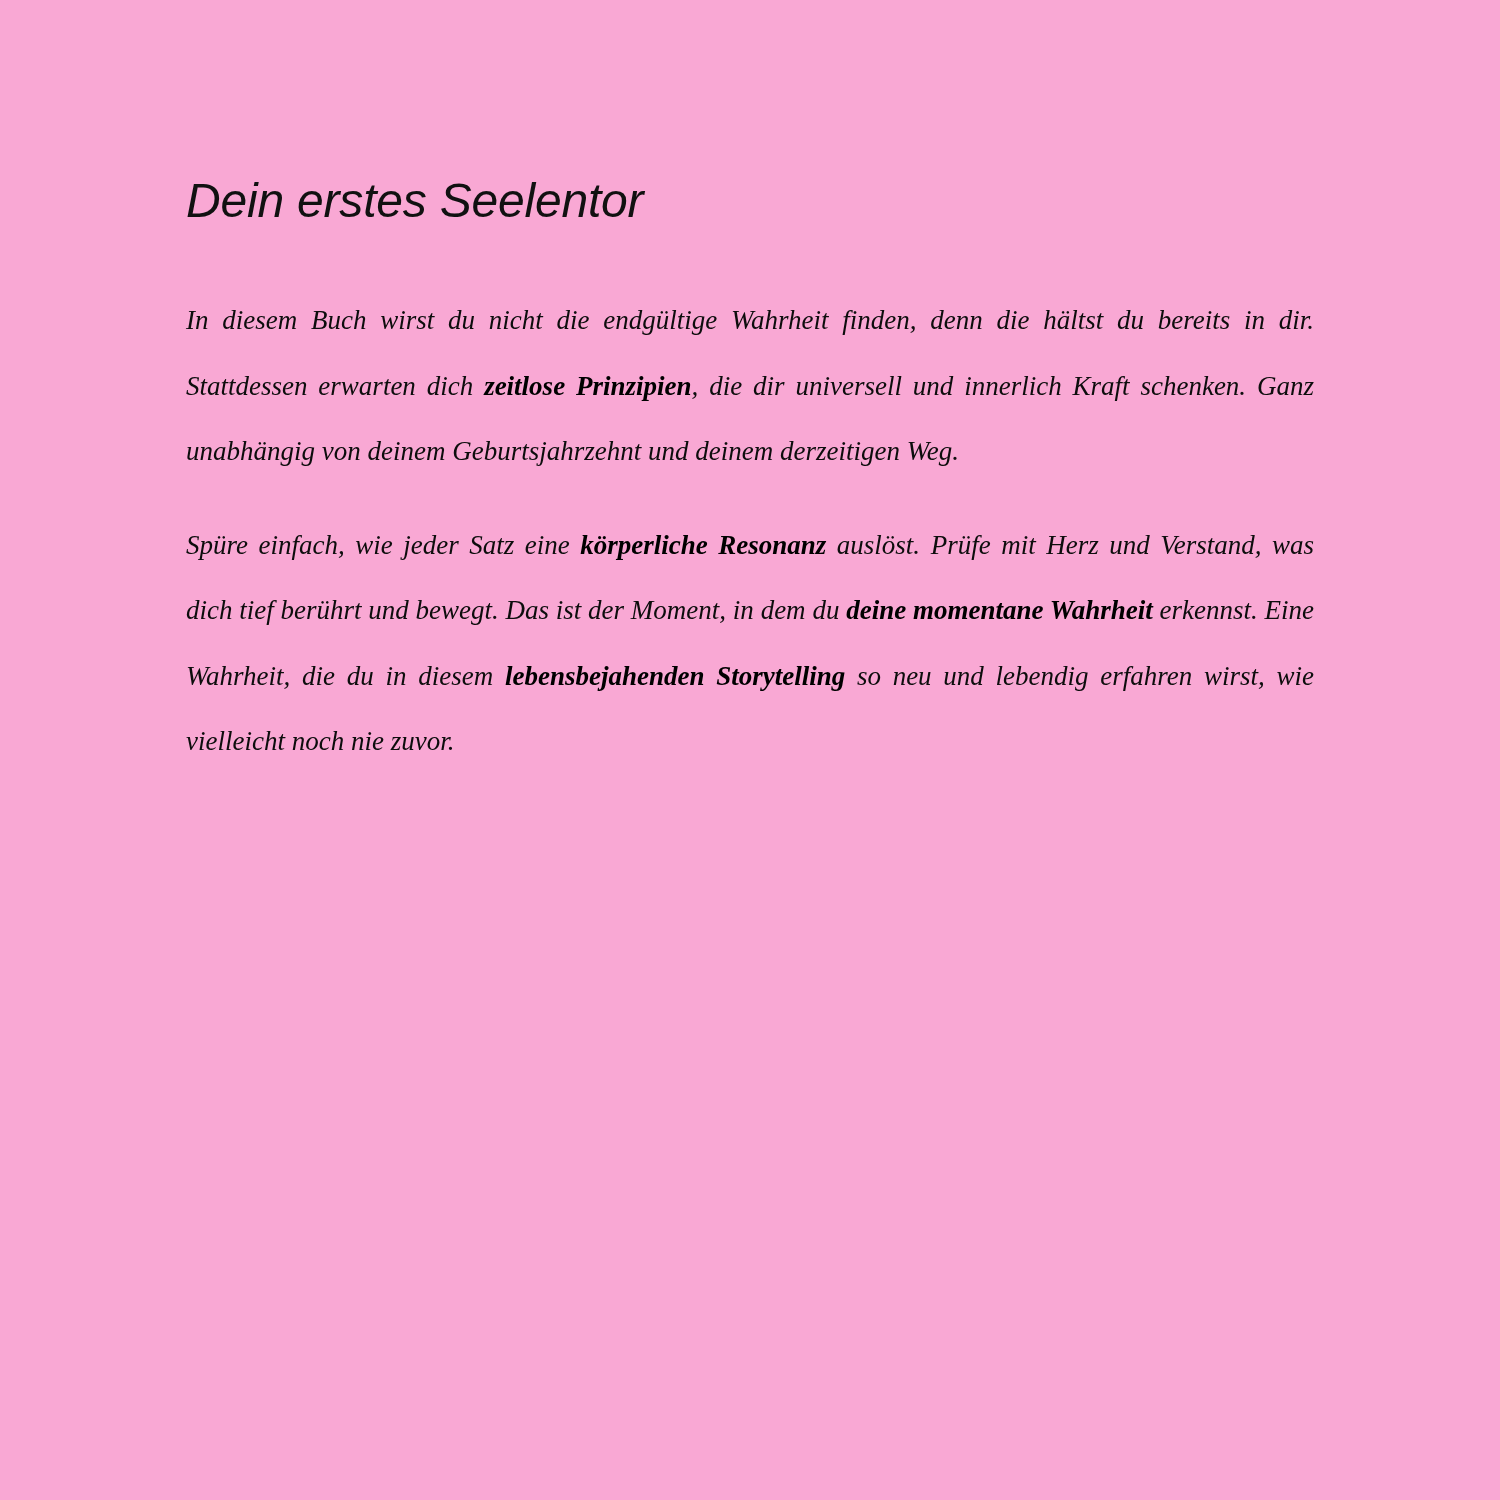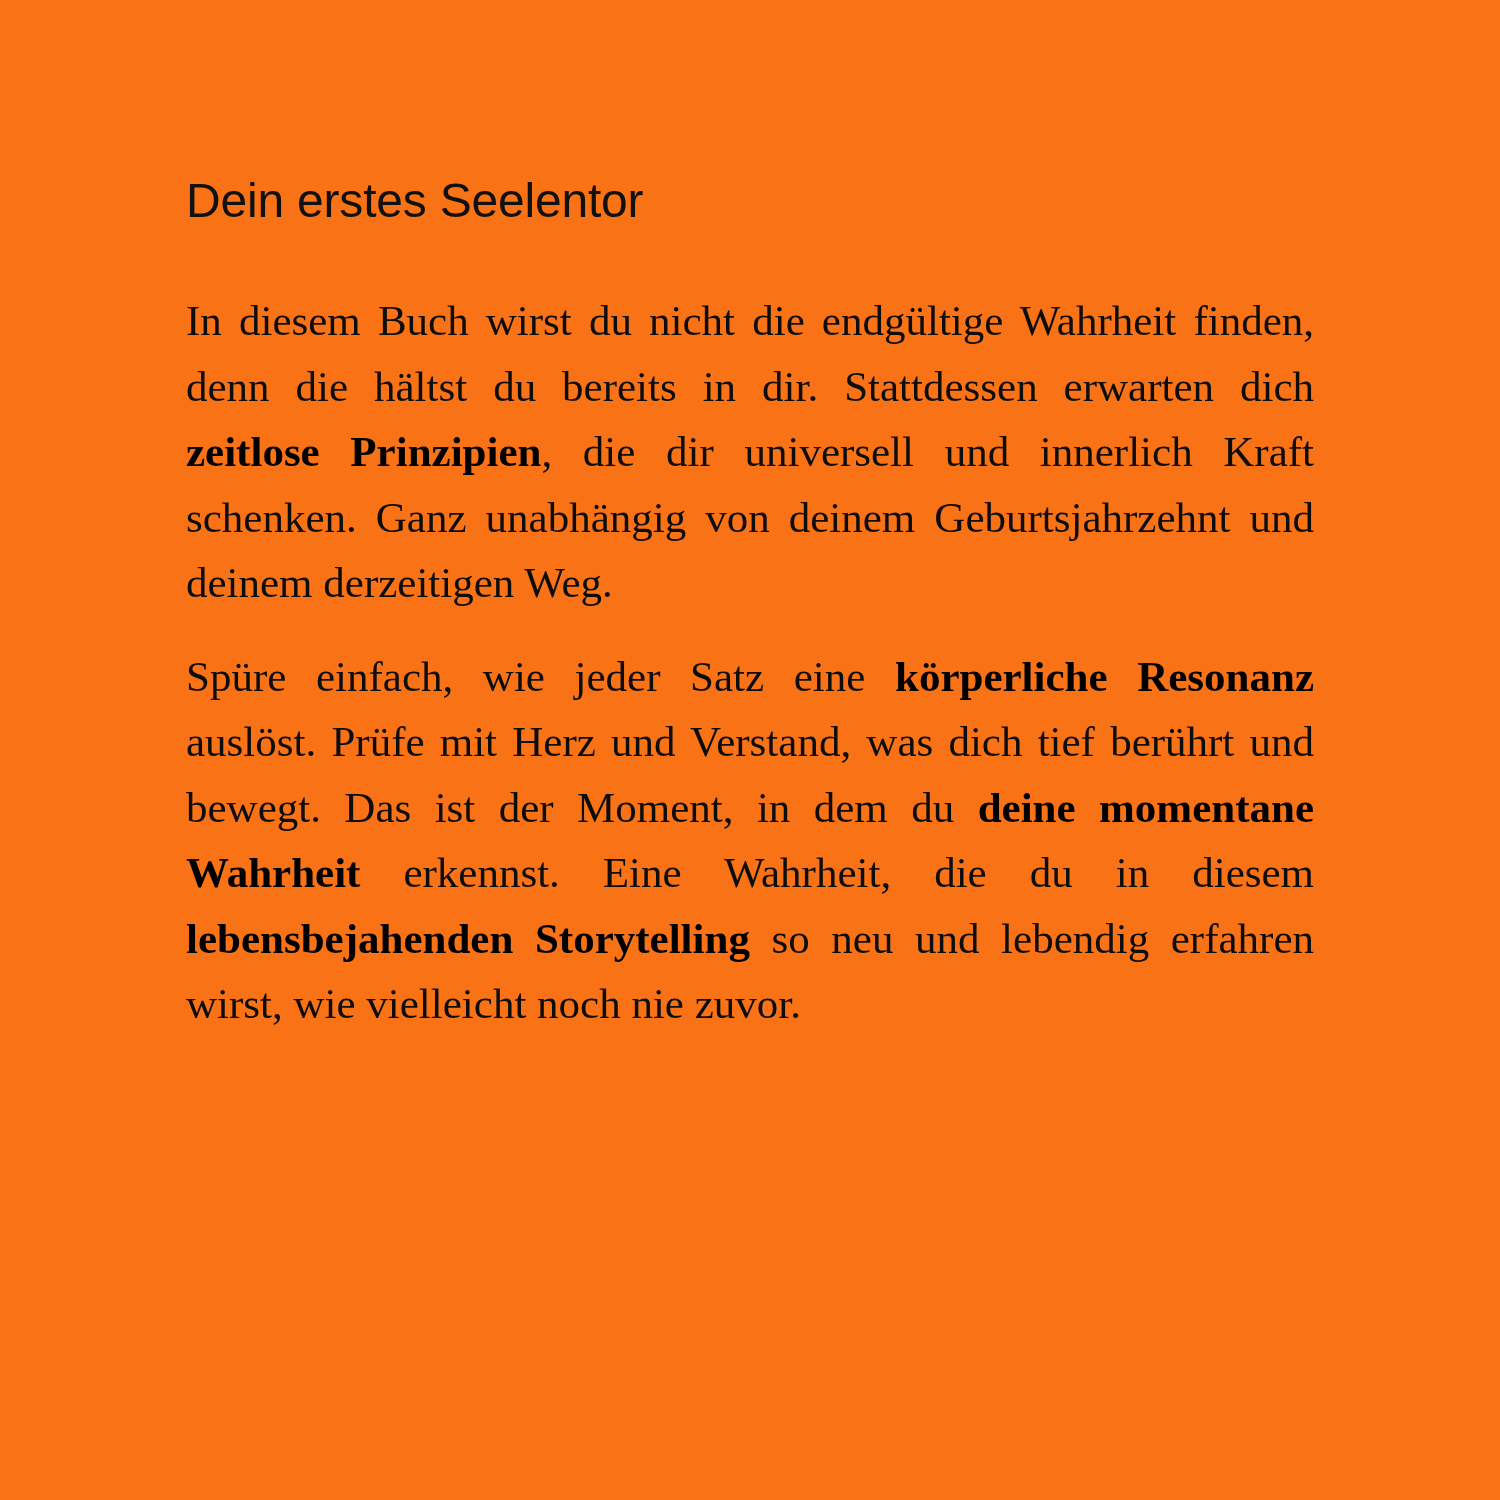--- a/index.html
+++ b/index.html
@@ -37,21 +37,21 @@
     line-height: 86px;
     color: #111111;
     letter-spacing: -0.2px;
     margin: 0;
     white-space: pre;
   }
 
   
   .body-text {
     font-family: "Liberation Serif", "DejaVu Serif", serif;
-    font-size: 43px;
+    font-size: 27px;
     line-height: 65.5px;
     color: #0d0d0d;
     text-align: justify;
     text-justify: inter-word;
     margin: 0;
     -webkit-hyphens: none;
     hyphens: none;
   }
 
   .body-text + .body-text {
@@ -65,21 +65,21 @@
     color: #000000;
   }
 
   .spacer-bottom {
     height: 1px;
   }
 </style>
 </head>
 <body style="background: rgb(255, 255, 255);">
 
-<div class="page" style="background: #f97316;">
+<div class="page" style="background: #f9a8d4; font-style: italic;">
   <div class="content">
 
     <div class="heading-block">
       <h1 class="heading">Dein erstes Seelentor</h1>
     </div>
 
     <div class="paragraphs">
       <p class="body-text" style="color: rgb(13, 13, 13);">In diesem Buch wirst du nicht die endgültige Wahrheit finden, denn die hältst du bereits in dir. Stattdessen erwarten dich <b>zeitlose Prinzipien</b>, die dir universell und innerlich Kraft schenken. Ganz unabhängig von deinem Geburtsjahrzehnt und deinem derzeitigen Weg.</p>
       <p class="body-text" style="color: rgb(13, 13, 13);">Spüre einfach, wie jeder Satz eine <b>körperliche Resonanz</b> auslöst. Prüfe mit Herz und Verstand, was dich tief berührt und bewegt. Das ist der Moment, in dem du <b>deine momentane Wahrheit</b> erkennst. Eine Wahrheit, die du in diesem <b>lebensbejahenden Storytelling</b> so neu und lebendig erfahren wirst, wie vielleicht noch nie zuvor.</p>
     </div>

